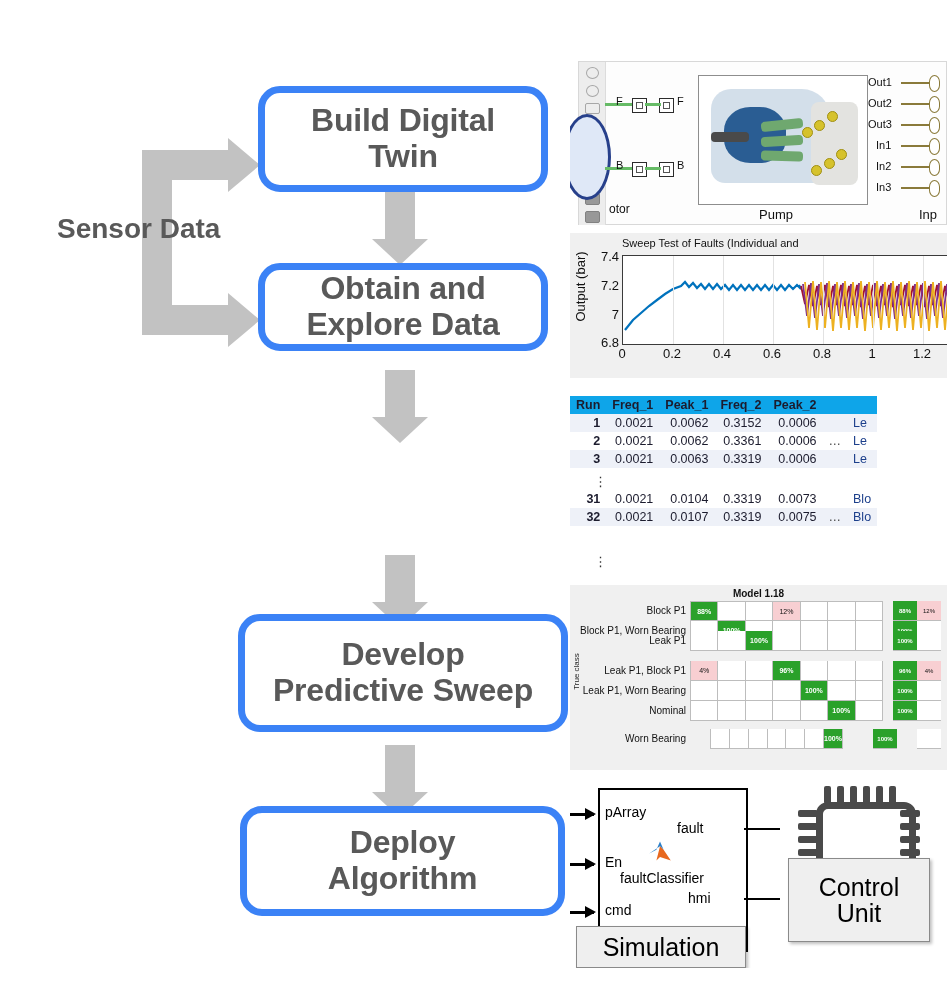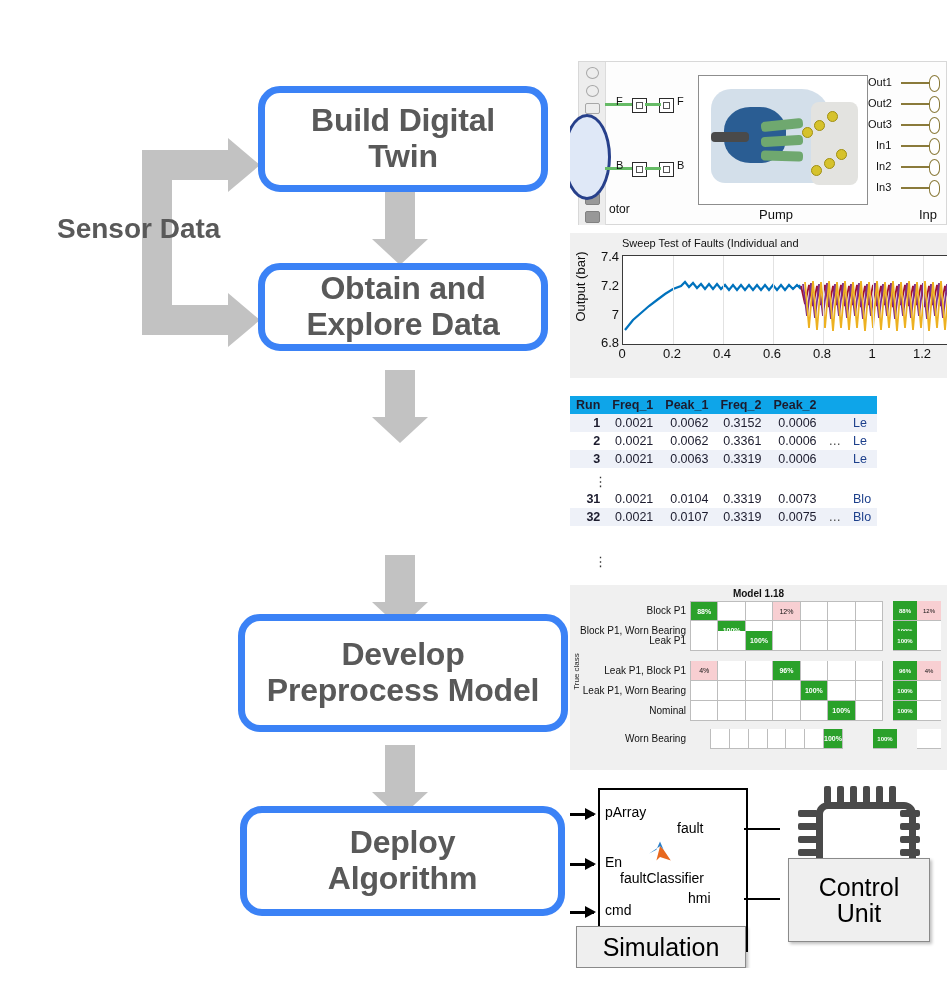--- a/index.html
+++ b/index.html
@@ -149,21 +149,21 @@
 
   <div class="stepbox" style="left:258px;top:263px;width:290px;height:88px;justify-content:center;">
     <div class="lbl">
       <span>Obtain and</span><br><span>Explore Data</span>
     </div>
   </div>
 
 
   <div class="stepbox" style="left:238px;top:614px;width:330px;height:118px;">
     <div class="lbl">
-      <span>Develop</span><br><span>Preprocess Model</span>
+      <span>Develop</span><br><span>Predictive Sweep</span>
     </div>
   </div>
 
   <div class="stepbox" style="left:240px;top:806px;width:325px;height:110px;">
     <div class="lbl">
       <span>Deploy</span><br><span>Algorithm</span>
     </div>
   </div>
 </div>
 

